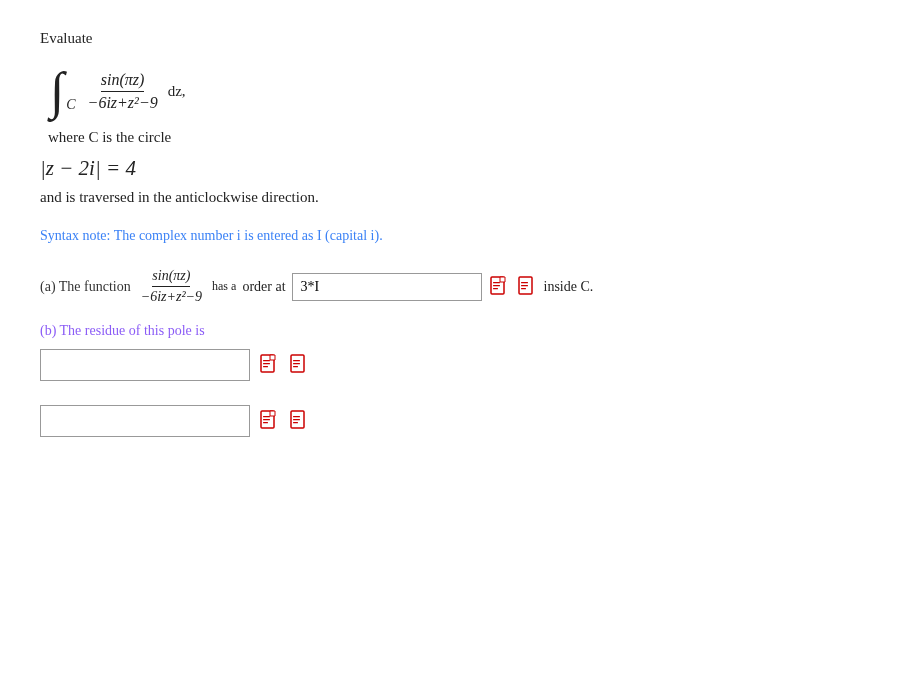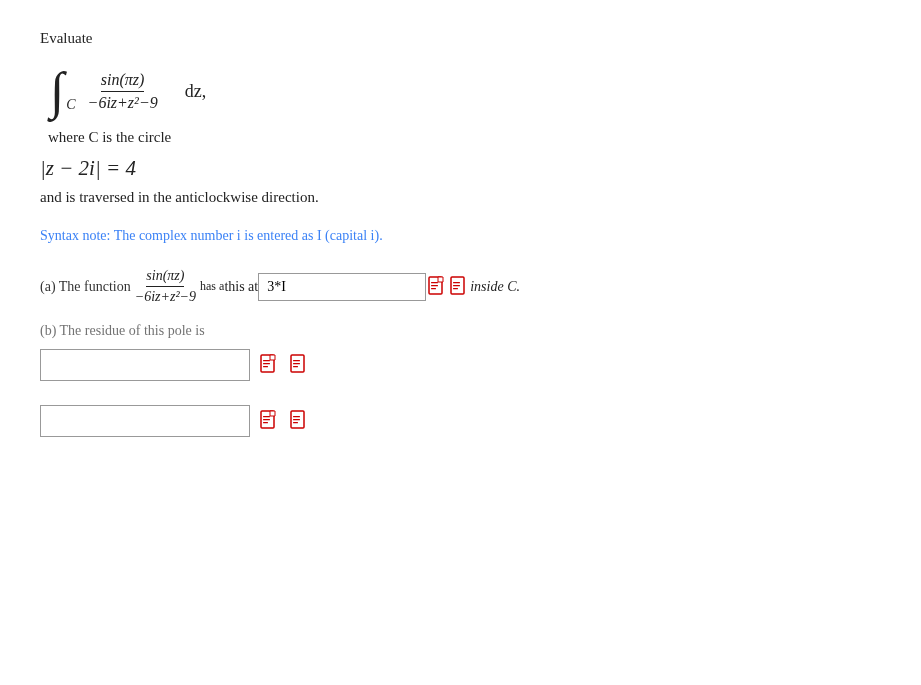--- a/index.html
+++ b/index.html
@@ -41,30 +41,31 @@
     }
     .fraction .numerator {
       border-bottom: 1.5px solid #222;
       padding-bottom: 2px;
       font-style: italic;
     }
     .fraction .denominator {
       padding-top: 2px;
       font-style: italic;
     }
-    .dz-label { font-size: 18px; margin-left: 21px; }
+    .dz-label { font-size: 15px; margin-left: 4px; }
     .where-line { margin-bottom: 10px; margin-left: 8px; }
     .math-display { font-size: 21px; margin: 8px 0 8px 0; font-style: italic; }
     .and-line { margin-bottom: 22px; }
     .syntax-note { font-size: 14px; color: #3b82f6; margin-bottom: 24px; }
 
     
     .part-a {
       display: flex;
       align-items: center;
+      gap: 6px;
       flex-wrap: wrap;
       margin-bottom: 18px;
     }
     .part-label { font-size: 14px; color: #333; white-space: nowrap; }
     .function-frac {
       display: inline-flex;
       flex-direction: column;
       align-items: center;
       margin: 0 4px;
     }
@@ -94,35 +95,35 @@
       font-size: 10px;
       pointer-events: none;
       color: #555;
     }
     .pole-at { font-size: 14px; white-space: nowrap; }
     .pole-input {
       border: 1px solid #999;
       padding: 5px 8px;
       font-size: 14px;
       font-family: Georgia, serif;
-      width: 168px;
+      width: 190px;
     }
     .icon-btn {
       display: inline-flex;
       align-items: center;
       justify-content: center;
       width: 22px;
       height: 22px;
       cursor: pointer;
     }
-    .inside-c { font-size: 14px; font-style: italic; white-space: nowrap; }
+    .inside-c { font-size: 14px; white-space: nowrap; }
 
     
     .part-bc { margin-bottom: 24px; }
-    .part-bc-label { font-size: 14px; color: #737373; margin-bottom: 10px; }
+    .part-bc-label { font-size: 14px; color: #8b5cf6; margin-bottom: 10px; }
     .input-row {
       display: flex;
       align-items: center;
       gap: 8px;
     }
     .answer-input {
       border: 1px solid #999;
       padding: 5px 8px;
       font-size: 14px;
       font-family: Georgia, serif;
@@ -161,21 +162,21 @@
 
 <div class="syntax-note">Syntax note: The complex number i is entered as I (capital i).</div>
 
 <div class="part-a">
   <span class="part-label">(a) The function</span>
   <span class="function-frac">
     <span class="num">sin(πz)</span>
     <span class="den">−6iz+z²−9</span>
   </span>
   <span class="has-a">has a</span>
-  <span class="pole-at">this at</span>
+  <span class="pole-at">order at</span>
   <input class="pole-input" type="text" value="3*I" style="">
   <span class="icon-btn">
     <svg class="doc-icon" viewBox="0 0 18 22" fill="none" xmlns="http://www.w3.org/2000/svg">
       <rect x="1" y="1" width="13" height="17" rx="1" stroke="#c00" stroke-width="1.5" fill="#fff"></rect>
       <rect x="3" y="6" width="7" height="1.2" rx="0.5" fill="#c00"></rect>
       <rect x="3" y="9" width="7" height="1.2" rx="0.5" fill="#c00"></rect>
       <rect x="3" y="12" width="5" height="1.2" rx="0.5" fill="#c00"></rect>
       <polyline points="10,1 15,1 15,6 10,6 10,1" stroke="#c00" stroke-width="1" fill="#fff"></polyline>
     </svg>
   </span>

